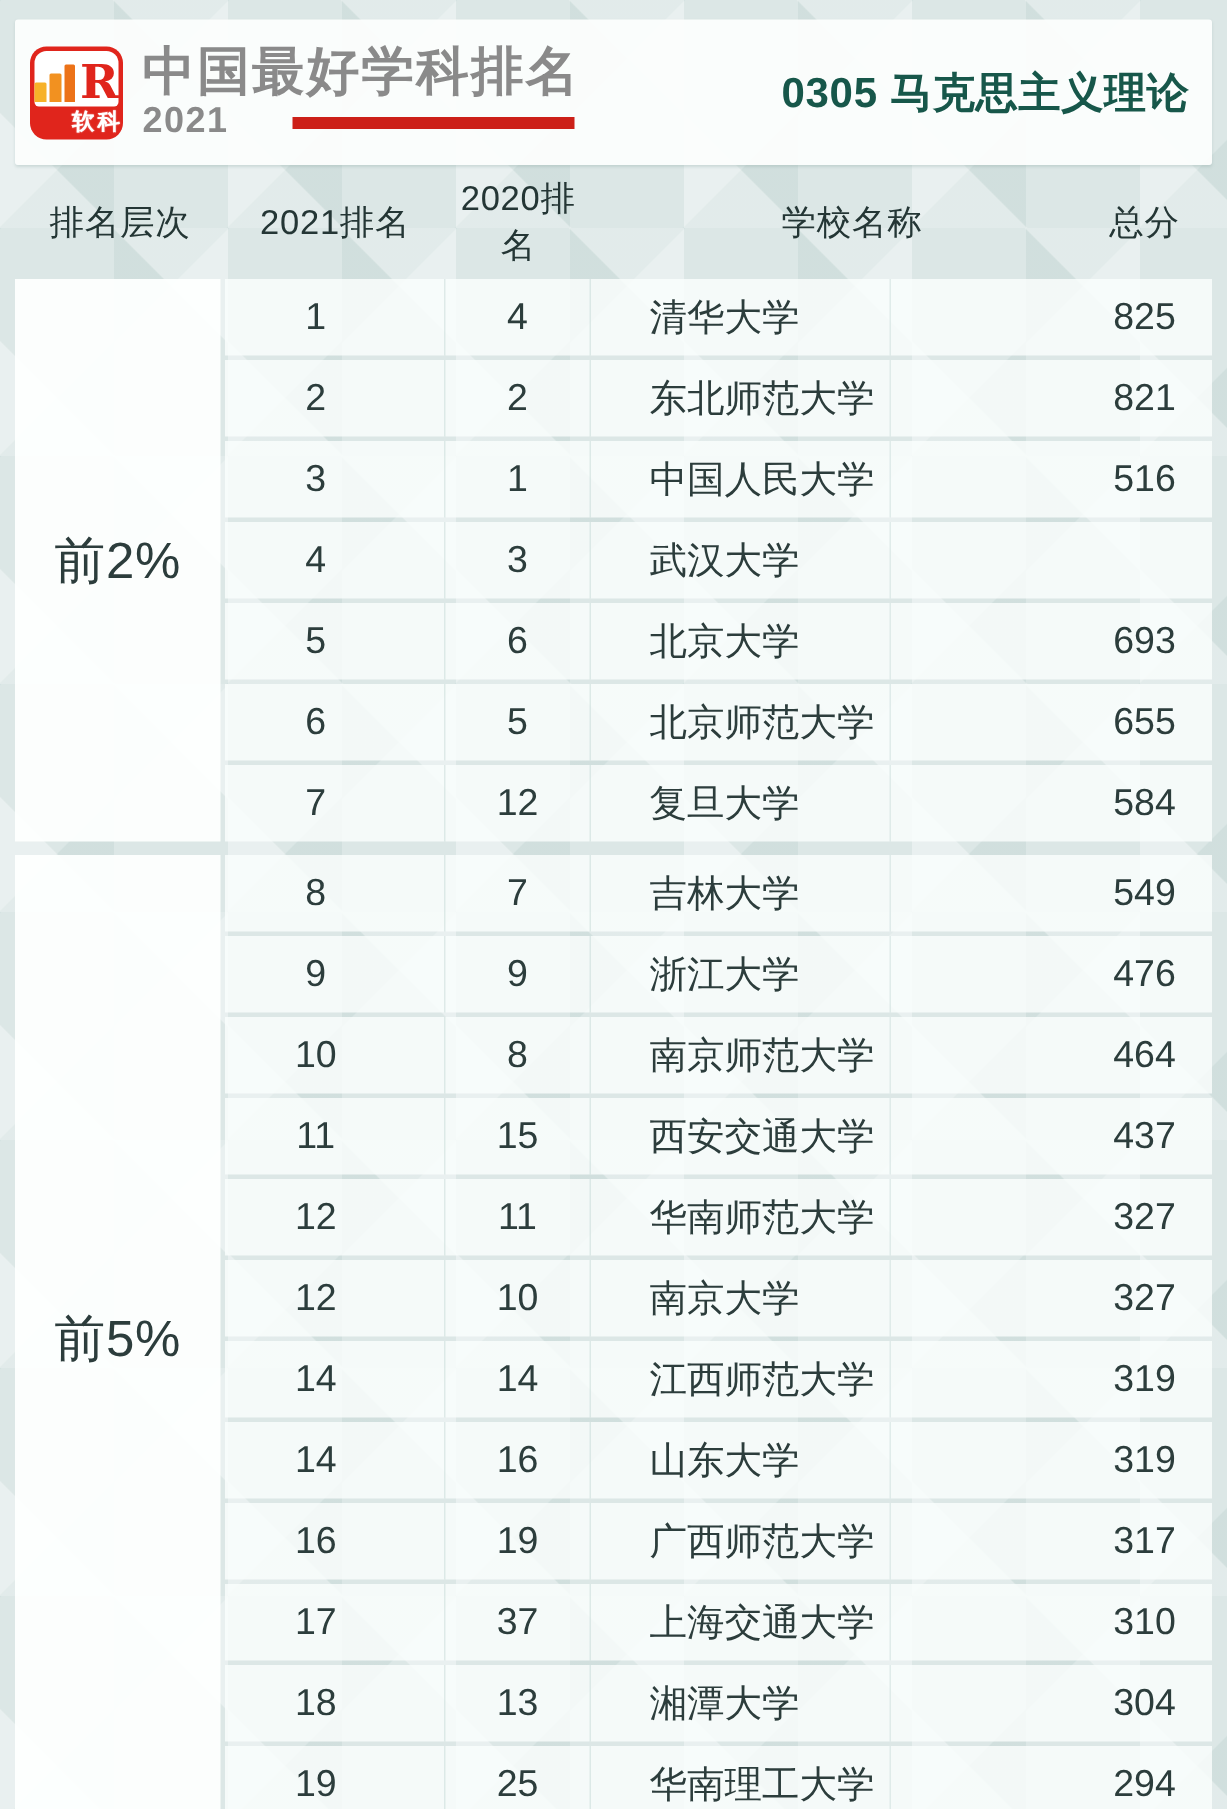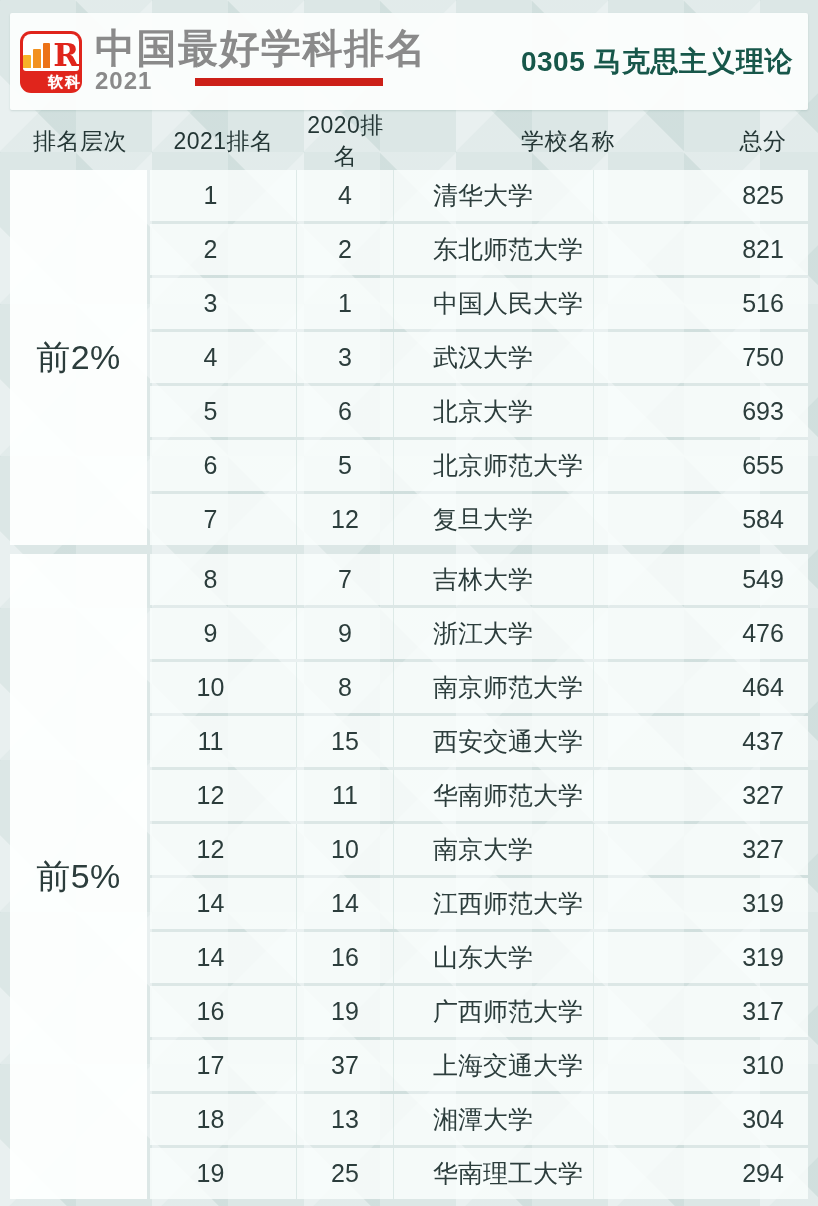--- a/index.html
+++ b/index.html
@@ -45,33 +45,33 @@
     margin-left:1px;font-family:"DejaVu Serif","Liberation Serif",serif;
   }
   .logo-brand{
     position:absolute;left:0;right:0;bottom:2px;height:19px;
     color:#ffffff;font-size:15px;font-weight:700;letter-spacing:2px;
     text-align:right;line-height:19px;
     text-shadow:0 0 1px rgba(255,255,255,.8);
   }
   .title-block{margin-left:13px;display:flex;flex-direction:column;justify-content:center;}
   .main-title{
-    font-size:40px;font-weight:700;color:#8a8a8a;letter-spacing:1.5px;line-height:36px;
+    font-size:35px;font-weight:700;color:#8a8a8a;letter-spacing:1.5px;line-height:36px;
   }
   .year-row{display:flex;align-items:center;margin-top:3px;height:24px;gap:36px;}
   .year{font-size:24px;font-weight:700;color:#8a8a8a;letter-spacing:1px;line-height:24px;}
   .red-line{width:188px;height:8px;background:#cc2018;margin-left:7px;margin-top:2px;}
   .subject{
     position:absolute;right:15px;top:50%;transform:translateY(-50%);
     font-size:28px;font-weight:700;color:#17574a;letter-spacing:0.5px;
   }
 
   
   .table-header{
-    height:60px;display:grid;grid-template-columns:140px 147px 97px 324px 90px;
+    height:76px;display:grid;grid-template-columns:140px 147px 97px 324px 90px;
     align-items:center;text-align:center;
     font-size:23px;color:#243635;font-weight:400;letter-spacing:0.5px;
   }
   .ch-school{padding-left:24px;}
 
   
   .tier-block{
     display:grid;grid-template-columns:137px 658px;column-gap:3px;
     margin-bottom:9px;
   }
@@ -154,21 +154,20 @@
     <span class="cell c-school">中国人民大学</span>
     <span class="cell c-spacer"></span>
     <span class="cell c-score">516</span>
   </div>
 
   <div class="row">
     <span class="cell c-2021">4</span>
     <span class="cell c-2020">3</span>
     <span class="cell c-school">武汉大学</span>
     <span class="cell c-spacer"></span>
-    <span class="cell c-score">750</span>
   </div>
 
   <div class="row">
     <span class="cell c-2021">5</span>
     <span class="cell c-2020">6</span>
     <span class="cell c-school">北京大学</span>
     <span class="cell c-spacer"></span>
     <span class="cell c-score">693</span>
   </div>
 

